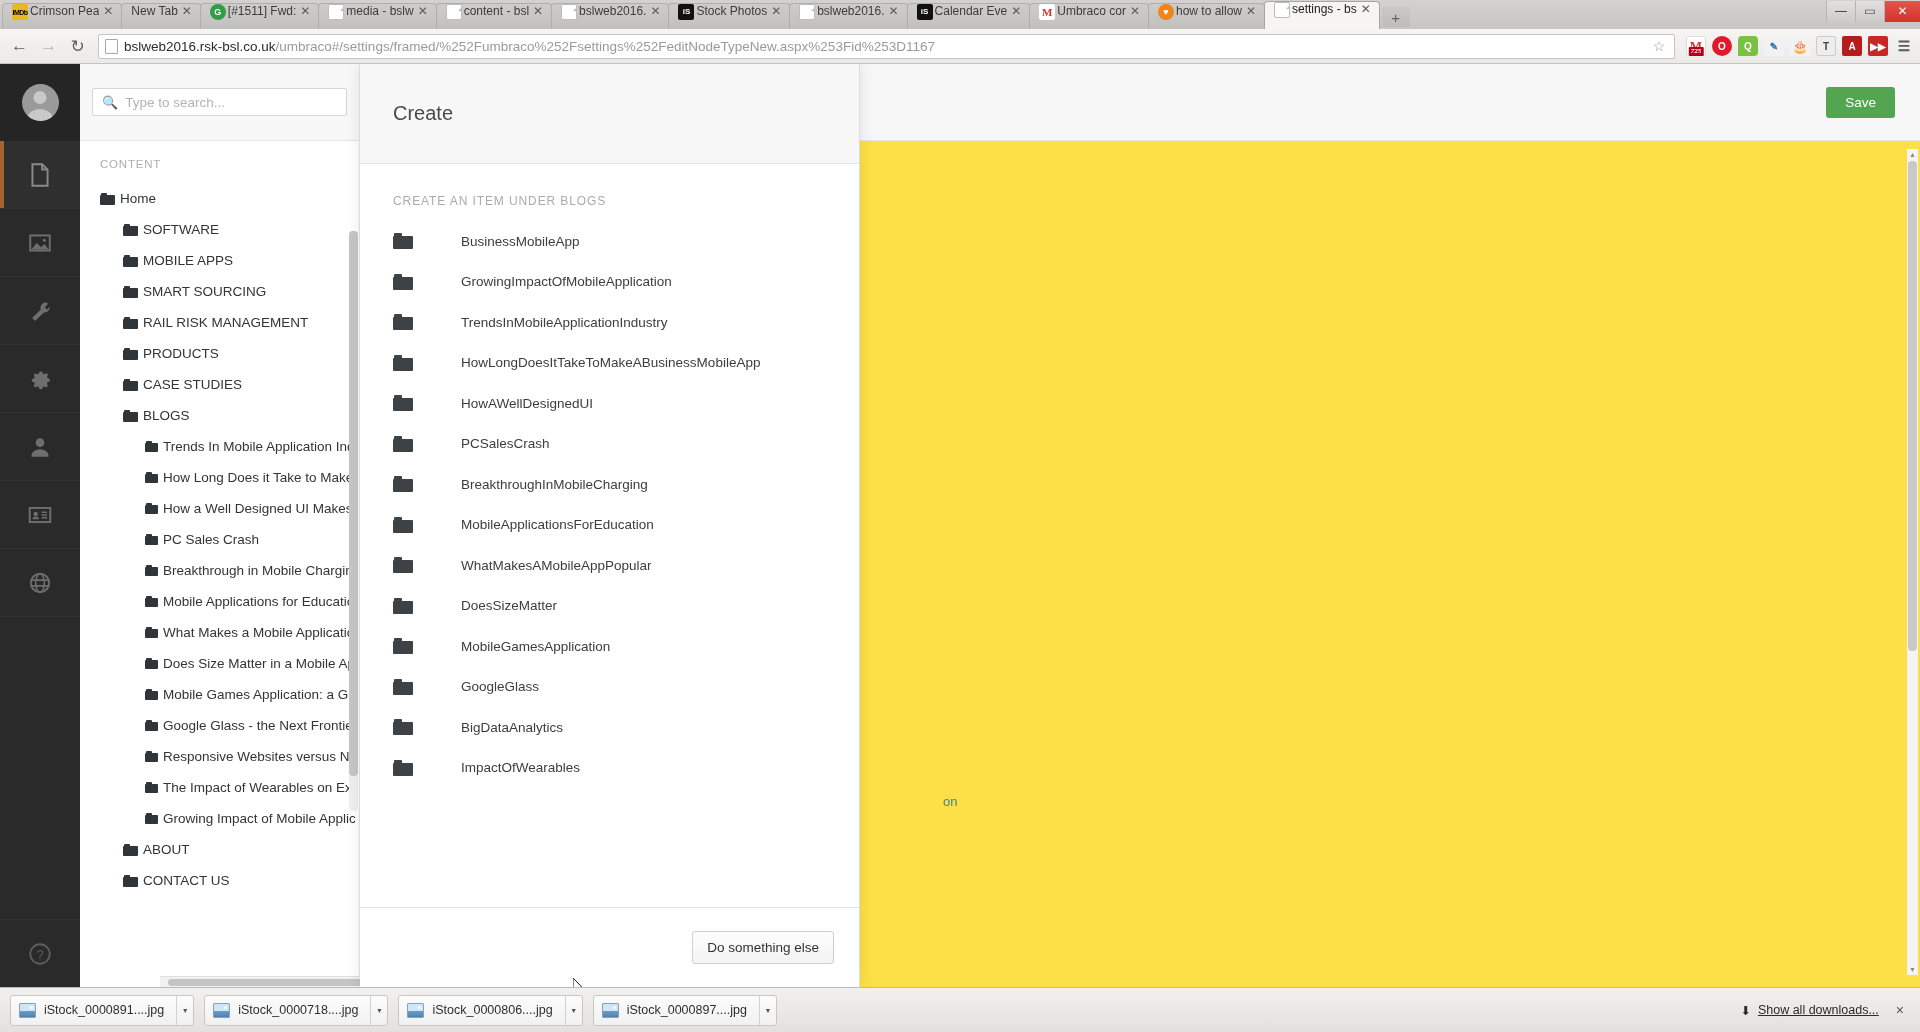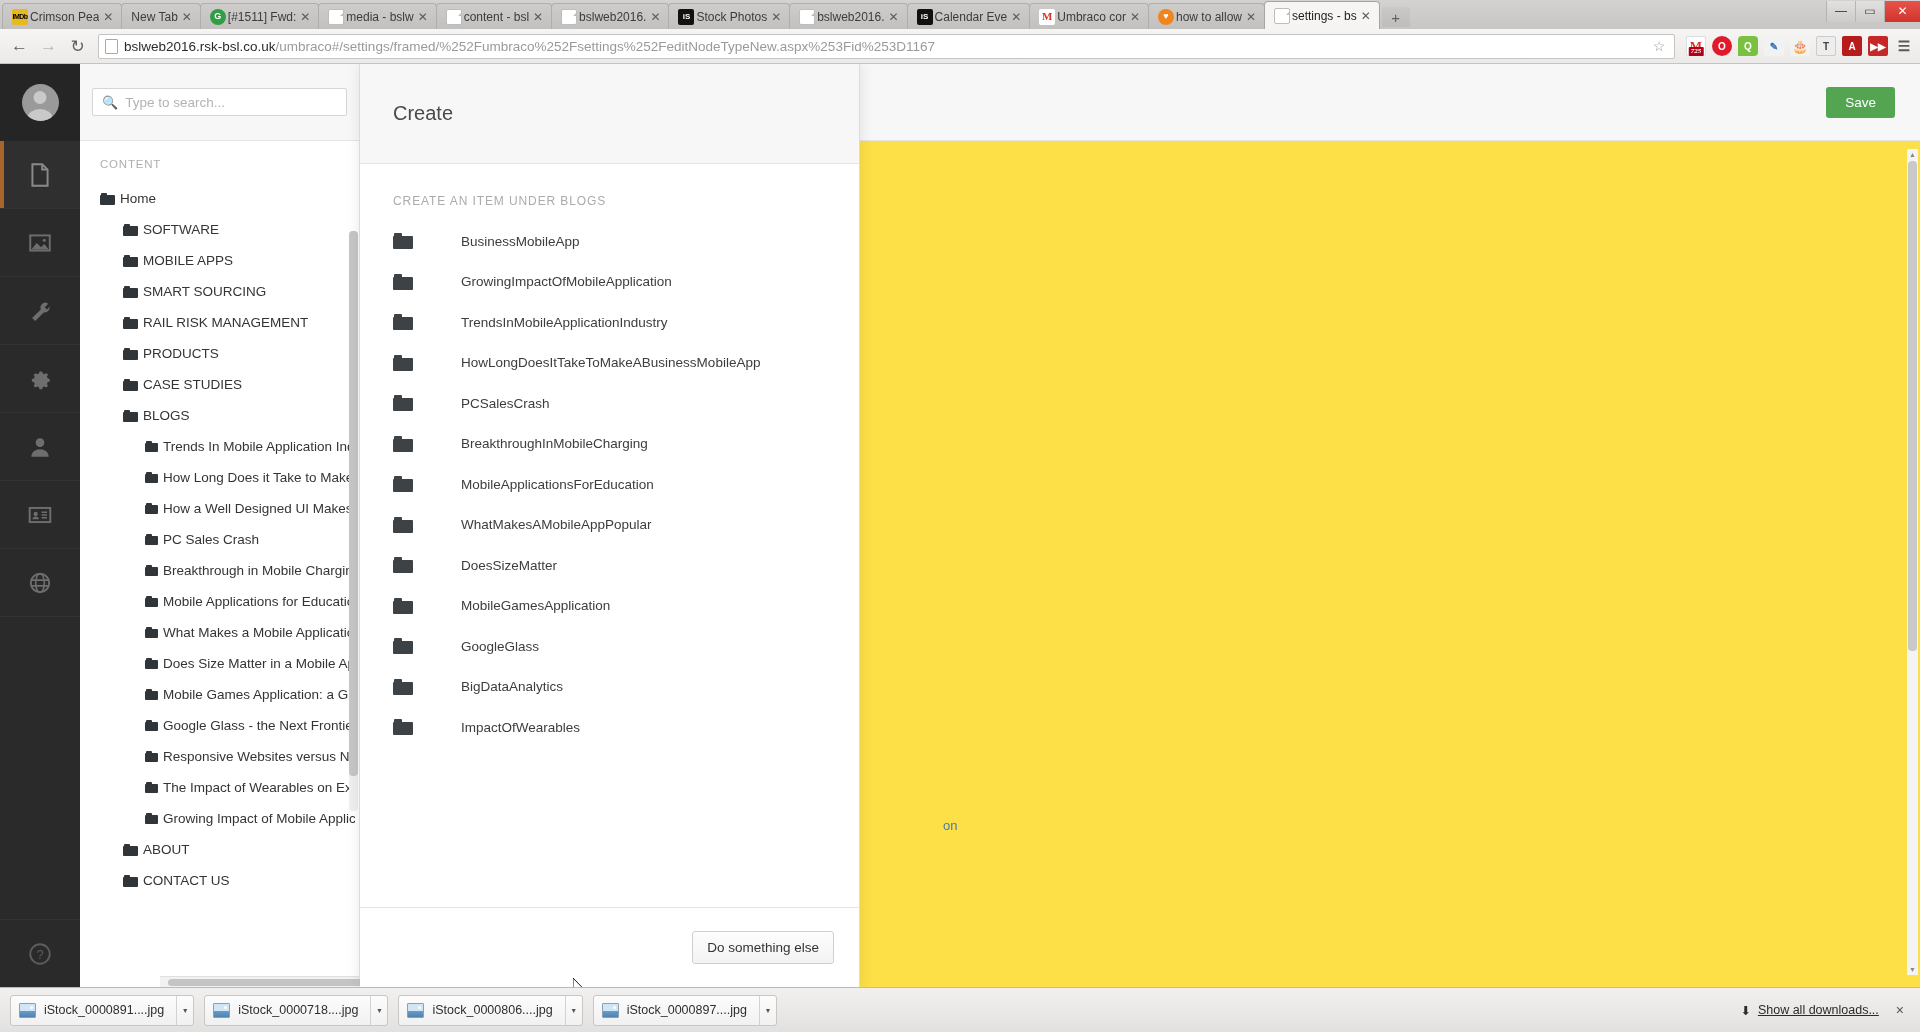--- a/index.html
+++ b/index.html
@@ -17,21 +17,21 @@
   .tabstrip {
     height: 29px;
     background: linear-gradient(#d4d2d0, #c8c6c4);
     display: flex; align-items: flex-end;
     position: relative;
     padding-left: 2px;
     flex: 0 0 29px;
   }
   .tab {
     height: 26px;
-    display: flex; align-items: center;
+    display: flex; align-items: flex-start;
     gap: 2px;
     padding: 0 6px 0 9px;
     font-size: 12px;
     color: #3c3c3c;
     background: linear-gradient(#cfcdcb, #c2c0be);
     border-top-left-radius: 4px; border-top-right-radius: 4px;
     border: 1px solid #b0aeac; border-bottom: none;
     margin-right: -1px;
     position: relative;
     min-width: 0;
@@ -644,21 +644,21 @@
       <div class="tree-hscroll">
           <div class="thumb"></div>
         </div>
     </div>
 
     <div class="umb-main">
       <div class="umb-main-header">
         <button class="save-btn">Save</button>
       </div>
       <div class="ghost-text" style="left:413px;top:494px">ment</div>
-      <div class="ghost-text" style="left:583px;top:754px">on</div>
+      <div class="ghost-text" style="left:583px;top:730px">on</div>
       <div class="main-vscroll">
         <div class="arrow up">▲</div>
         <div class="thumb"></div>
         <div class="arrow down">▼</div>
       </div>
     </div>
 
     <div class="umb-overlay">
       <div class="ov-header">
         <div class="ov-title">Create</div>
@@ -674,20 +674,24 @@
               <span class="ficon"></span>
               <span>GrowingImpactOfMobileApplication</span>
             </div>
             <div class="ov-item">
               <span class="ficon"></span>
               <span>TrendsInMobileApplicationIndustry</span>
             </div>
             <div class="ov-item">
               <span class="ficon"></span>
               <span>HowLongDoesItTakeToMakeABusinessMobileApp</span>
+            </div>
+            <div class="ov-item">
+              <span class="ficon"></span>
+              <span>HowAWellDesignedUI</span>
             </div>
             <div class="ov-item">
               <span class="ficon"></span>
               <span>PCSalesCrash</span>
             </div>
             <div class="ov-item">
               <span class="ficon"></span>
               <span>BreakthroughInMobileCharging</span>
             </div>
             <div class="ov-item">

